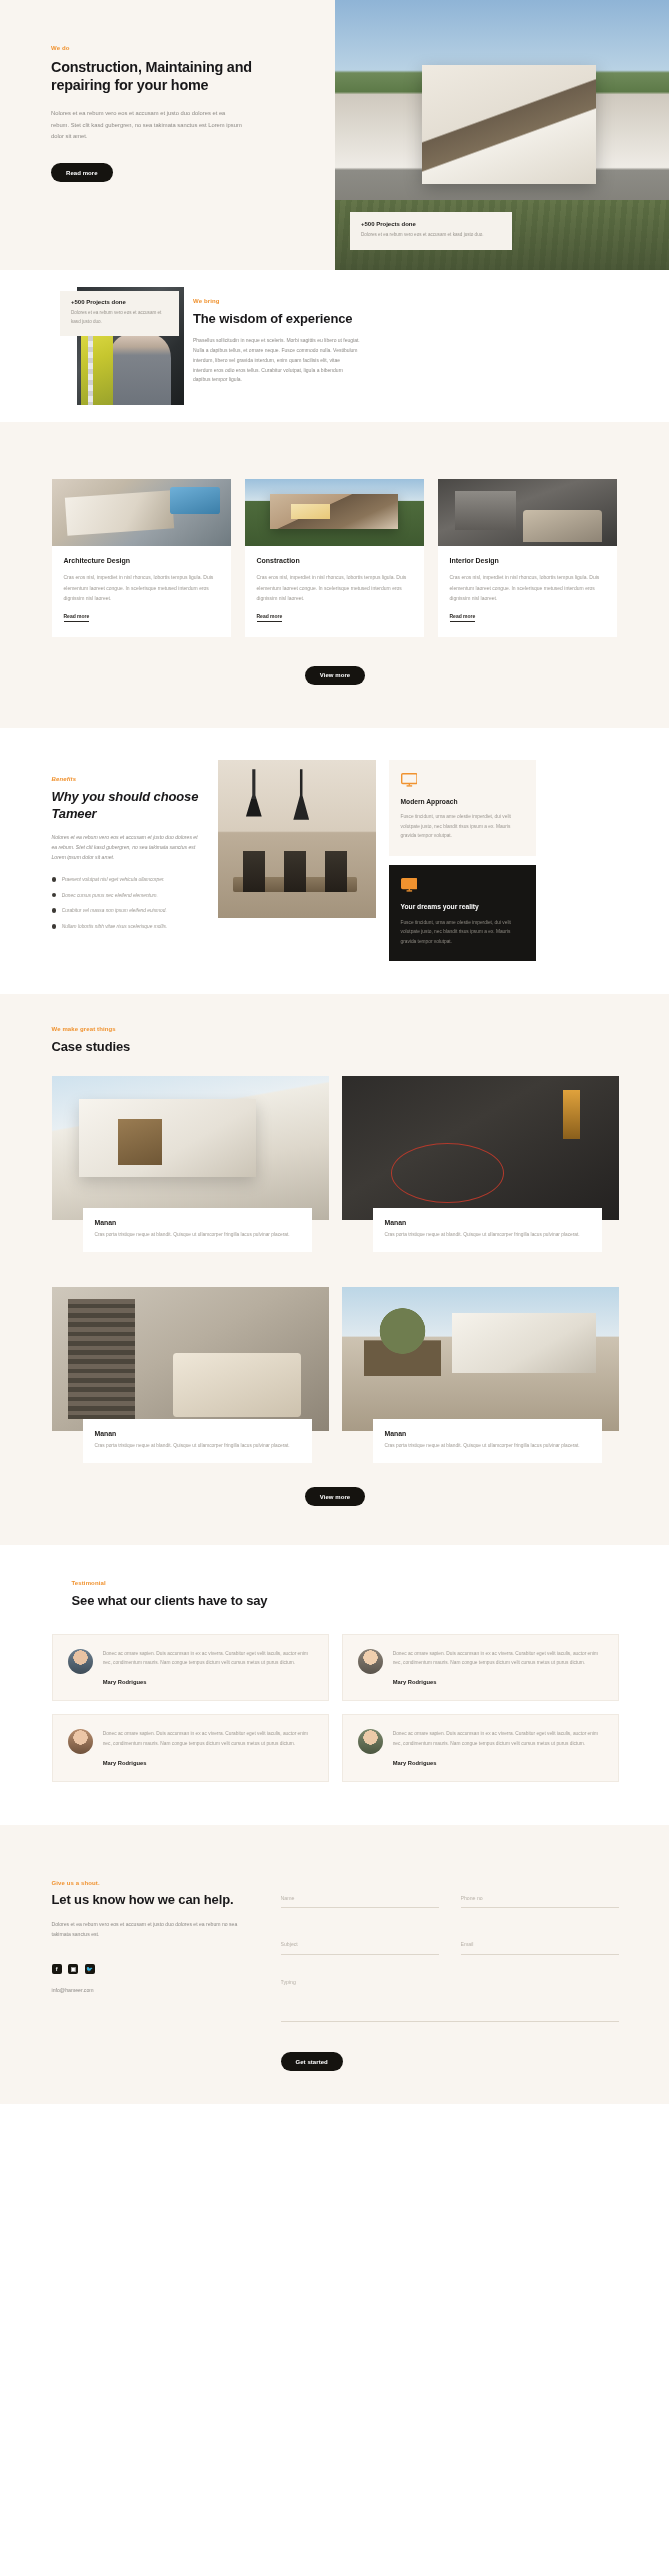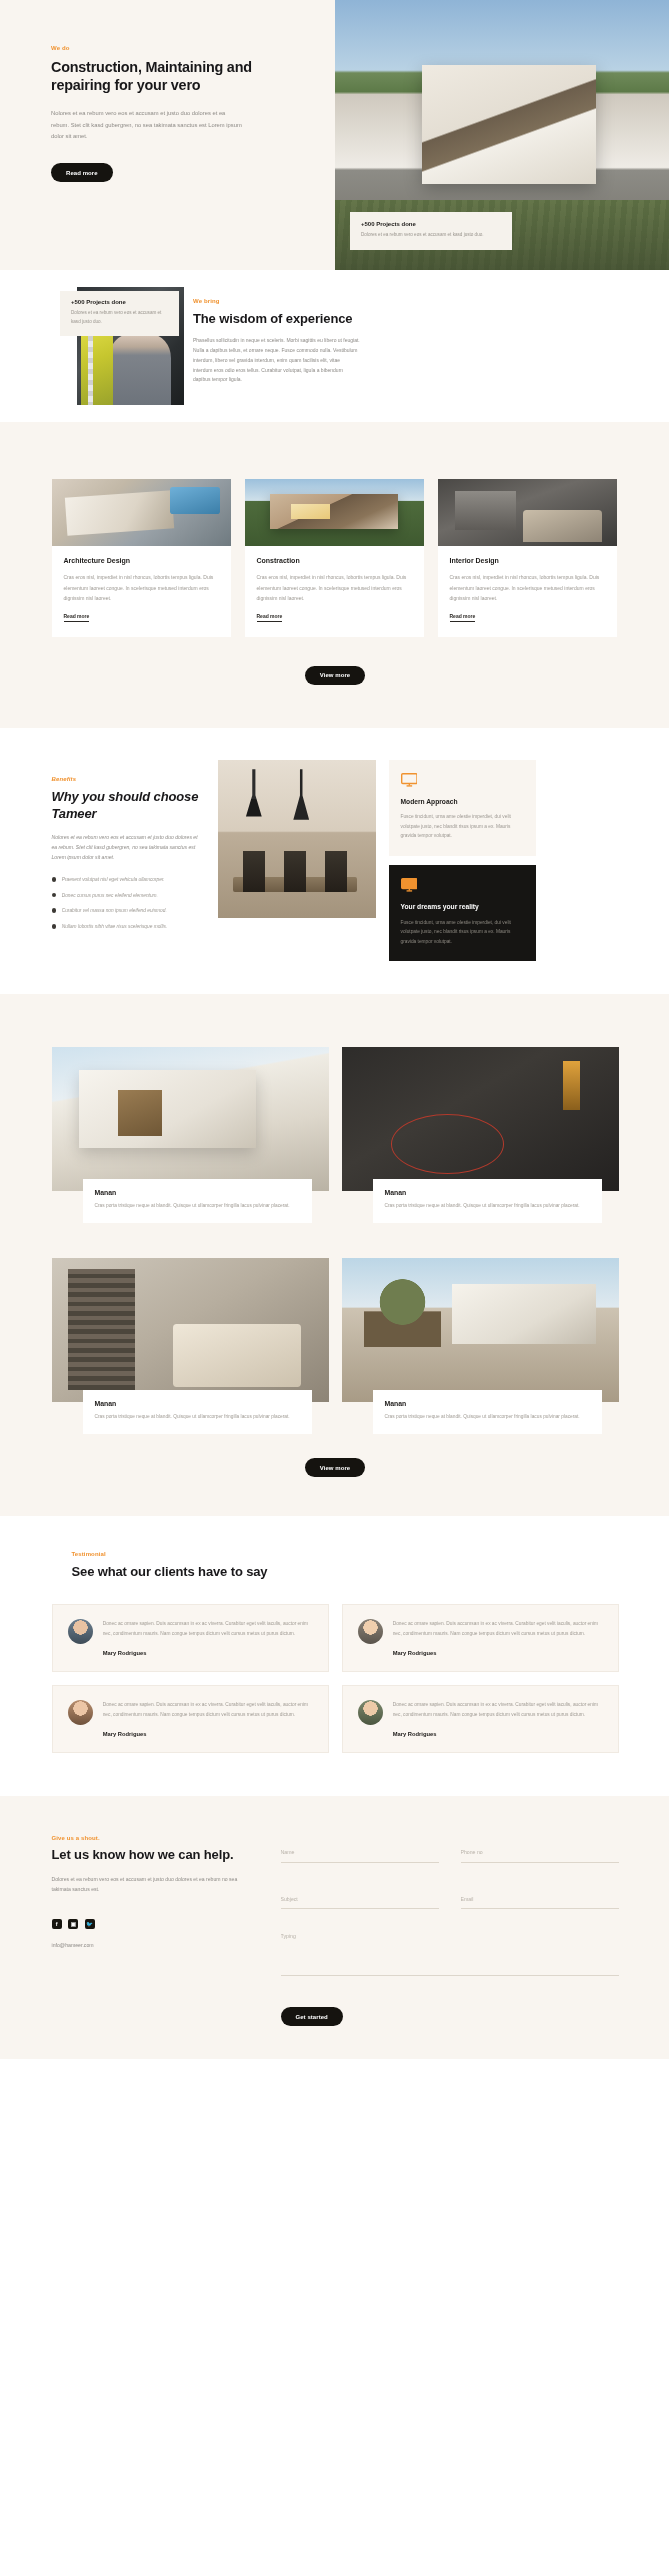--- a/index.html
+++ b/index.html
@@ -249,21 +249,21 @@
   }
   .av1 { background: radial-gradient(circle at 50% 34%, #e8c2a2 0 34%, transparent 35%), linear-gradient(180deg,#6d8090,#3e4c58); }
   .av2 { background: radial-gradient(circle at 50% 34%, #f0cfae 0 34%, transparent 35%), linear-gradient(180deg,#8b8378,#5a544c); }
   .av3 { background: radial-gradient(circle at 50% 34%, #ecc6a6 0 34%, transparent 35%), linear-gradient(180deg,#b98f6f,#6f523c); }
   .av4 { background: radial-gradient(circle at 50% 34%, #eccaa8 0 34%, transparent 35%), linear-gradient(180deg,#7d8a6e,#4b5640); }
   .testi-body { flex: 1; }
   .testi-text { font-size: 4.8px; line-height: 1.95; color: #a09b94; }
   .testi-name { font-size: 5.8px; font-weight: 700; color: #1d1b19; margin-top: 12px; }
 
   
-  .sec-contact { background: #f9f5f0; padding: 39px 0 33px; }
+  .sec-contact { background: #f9f5f0; padding: 55px 0 33px; }
   .contact-grid { width: 567px; margin: 0 auto; display: flex; gap: 32px; }
   .contact-left { width: 197px; }
   .contact-left .body-text { margin-top: 11px; font-size: 5.1px; line-height: 1.95; }
   .socials { display: flex; gap: 6.5px; margin-top: 24px; }
   .soc {
     width: 10.2px; height: 10.2px; border-radius: 1.9px; background: #17150f;
     display: flex; align-items: center; justify-content: center;
     color: #fff; font-size: 5.6px; font-weight: 700; cursor: pointer;
   }
   .contact-email { font-size: 5.2px; color: #8d8a86; margin-top: 13px; }
@@ -281,21 +281,21 @@
   .contact-right .btn-dark { margin-top: 3.7px; }
 </style>
 </head>
 <body>
 
 <div class="page">
 
   <section class="hero">
     <div class="hero-left">
       <div class="eyebrow">We do</div>
-      <h1 class="h1">Construction, Maintaining and repairing for your vero</h1>
+      <h1 class="h1">Construction, Maintaining and repairing for your home</h1>
       <p class="body-text">Nolores et ea rebum vero eos et accusam et justo duo dolores et ea rebum. Stet clit kasd gubergren, no sea takimata sanctus est Lorem ipsum dolor sit amet.</p>
       <button class="btn-dark">Read more</button>
     </div>
     <div class="hero-right">
       <div class="img">
           <div class="ph photo-hero"></div>
         </div>
       <div class="stat-card" style="left:15px; bottom:20.5px;">
         <div class="stat-title">+500 Projects done</div>
         <div class="stat-text">Dolores et ea rebum vero eos et accusam et kasd justo duo.</div>
@@ -415,20 +415,24 @@
           <div class="feat-title">Your dreams your reality</div>
           <div class="feat-text">Fusce tincidunt, urna ame olestie imperdiet, dui velit volutpate justo, nec blandit risus ipsum a ex. Mauris gravida tempor volutpat.</div>
         </div>
 
       </div>
     </div>
   </section>
 
   <section class="sec-cases">
     <div class="sec-inner">
+      <div class="cases-head">
+        <div class="eyebrow">We make great things</div>
+        <h2 class="h2">Case studies</h2>
+      </div>
 
       <div class="cases-grid">
 
         <div class="case">
           <div class="case-img">
               <div class="ph photo-cs1"></div>
             </div>
           <div class="case-cap">
             <div class="case-title">Manan</div>
             <div class="case-text">Cras porta tristique neque at blandit. Quisque ut ullamcorper fringilla lacus pulvinar placerat.</div>

